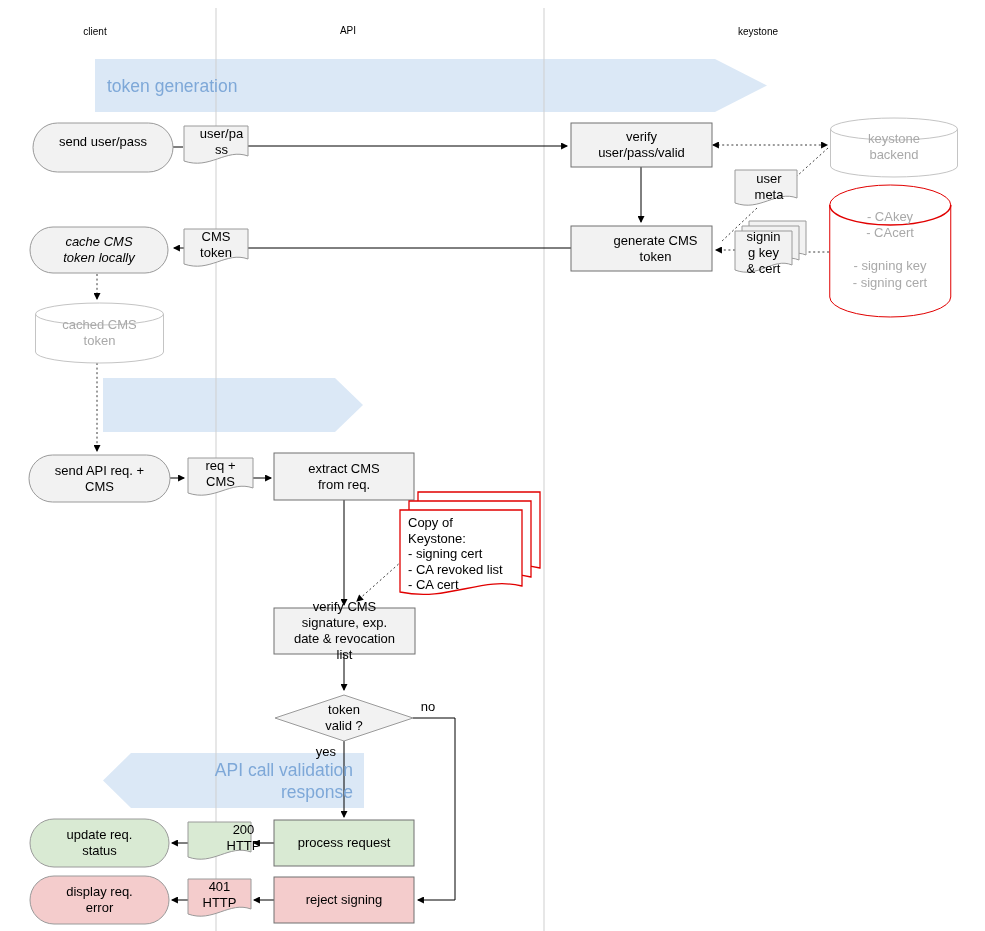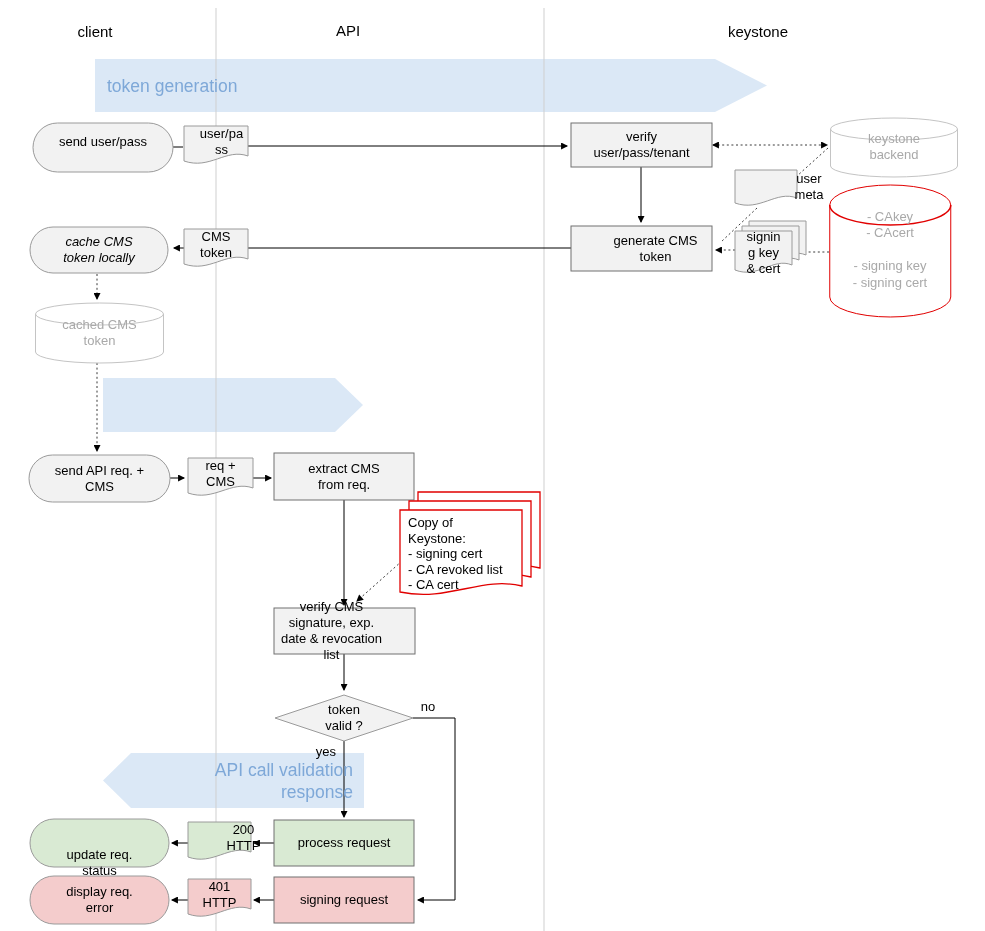--- a/index.html
+++ b/index.html
@@ -6,21 +6,21 @@
   #canvas{position:relative;width:985px;height:931px;background:#fff;overflow:hidden;
           font-family:"Liberation Sans","DejaVu Sans",sans-serif;color:#000;}
   .banner{position:absolute;background:var(--banner_bg);}
   .banner.right{clip-path:polygon(0 0,calc(100% - 52px) 0,100% 50%,calc(100% - 52px) 100%,0 100%);}
   .banner.right.small{clip-path:polygon(0 0,calc(100% - 28px) 0,100% 50%,calc(100% - 28px) 100%,0 100%);}
   .banner.left{clip-path:polygon(28px 0,100% 0,100% 100%,28px 100%,0 50%);}
   svg#shapes{position:absolute;left:0;top:0;pointer-events:none;}
   .label{position:absolute;display:flex;align-items:center;justify-content:center;
          text-align:center;white-space:pre-line;font-size:13px;line-height:16px;color:#000;}
   .muted{color:var(--muted_text);}
-  .lane-header{font-size:15px;}
+  .lane-header{font-size:10px;}
   .banner-label{color:var(--banner_text);font-size:17.5px;line-height:22px;}
   .left-align{justify-content:flex-start;align-items:flex-start;text-align:left;}
   .right-align{justify-content:flex-end;text-align:right;}
   .shape{stroke-width:1;}
 </style>
 </head>
 <body>
 
 <div id="canvas">
 
@@ -141,24 +141,24 @@
   <div class="label lane-header" style="left:708px;top:22px;width:100px;height:20px;">keystone</div>
 
   <div class="label banner-label left-align" style="left:107px;top:59px;width:320px;height:53px;align-items:center;">token generation</div>
   <div class="label banner-label right-align" style="left:131px;top:753px;width:222px;height:55px;padding-right:10px;">API call validation
 response</div>
 
   <div class="label" style="left:33px;top:123px;width:140px;height:37px;">send user/pass</div>
   <div class="label" style="left:184px;top:124px;width:75px;height:36px;">user/pa
 ss</div>
   <div class="label" style="left:571px;top:123px;width:141px;height:44px;">verify
-user/pass/tenant</div>
+user/pass/valid</div>
   <div class="label muted" style="left:830px;top:121px;width:128px;height:52px;">keystone
 backend</div>
-  <div class="label" style="left:735px;top:170px;width:68px;height:34px;margin-left:40px;">user
+  <div class="label" style="left:735px;top:170px;width:68px;height:34px;">user
 meta</div>
   <div class="label muted" style="left:829px;top:200px;width:122px;height:100px;line-height:16.5px;">- CAkey
 - CAcert
 
 - signing key
 - signing cert</div>
   <div class="label" style="left:735px;top:229px;width:57px;height:48px;">signin
 g key
 &amp; cert</div>
   <div class="label" style="left:571px;top:226px;width:169px;height:45px;">generate CMS
@@ -173,32 +173,32 @@
 CMS</div>
   <div class="label" style="left:188px;top:456px;width:65px;height:36px;">req +
 CMS</div>
   <div class="label" style="left:274px;top:453px;width:140px;height:47px;">extract CMS
 from req.</div>
   <div class="label left-align" style="left:408px;top:515px;width:110px;height:80px;line-height:15.5px;">Copy of
 Keystone:
 - signing cert
 - CA revoked list
 - CA cert</div>
-  <div class="label" style="left:261px;top:598px;width:141px;height:66px;">verify CMS
+  <div class="label" style="left:274px;top:598px;width:141px;height:66px;">verify CMS
 signature, exp.
 date &amp; revocation
 list</div>
   <div class="label" style="left:274px;top:700px;width:140px;height:36px;">token
 valid ?</div>
   <div class="label right-align" style="left:294px;top:744px;width:42px;height:16px;">yes</div>
   <div class="label" style="left:414px;top:699px;width:28px;height:16px;">no</div>
   <div class="label" style="left:274px;top:820px;width:140px;height:46px;">process request</div>
   <div class="label" style="left:188px;top:820px;width:63px;height:36px;margin-left:24px;">200
 HTTP</div>
-  <div class="label" style="left:30px;top:819px;width:139px;height:48px;margin-top:20px;">update req.
+  <div class="label" style="left:30px;top:819px;width:139px;height:48px;">update req.
 status</div>
-  <div class="label" style="left:274px;top:877px;width:140px;height:46px;">signing request</div>
+  <div class="label" style="left:274px;top:877px;width:140px;height:46px;">reject signing</div>
   <div class="label" style="left:188px;top:877px;width:63px;height:36px;">401
 HTTP</div>
   <div class="label" style="left:30px;top:876px;width:139px;height:48px;">display req.
 error</div>
 
 </div>
 
 </body></html>

